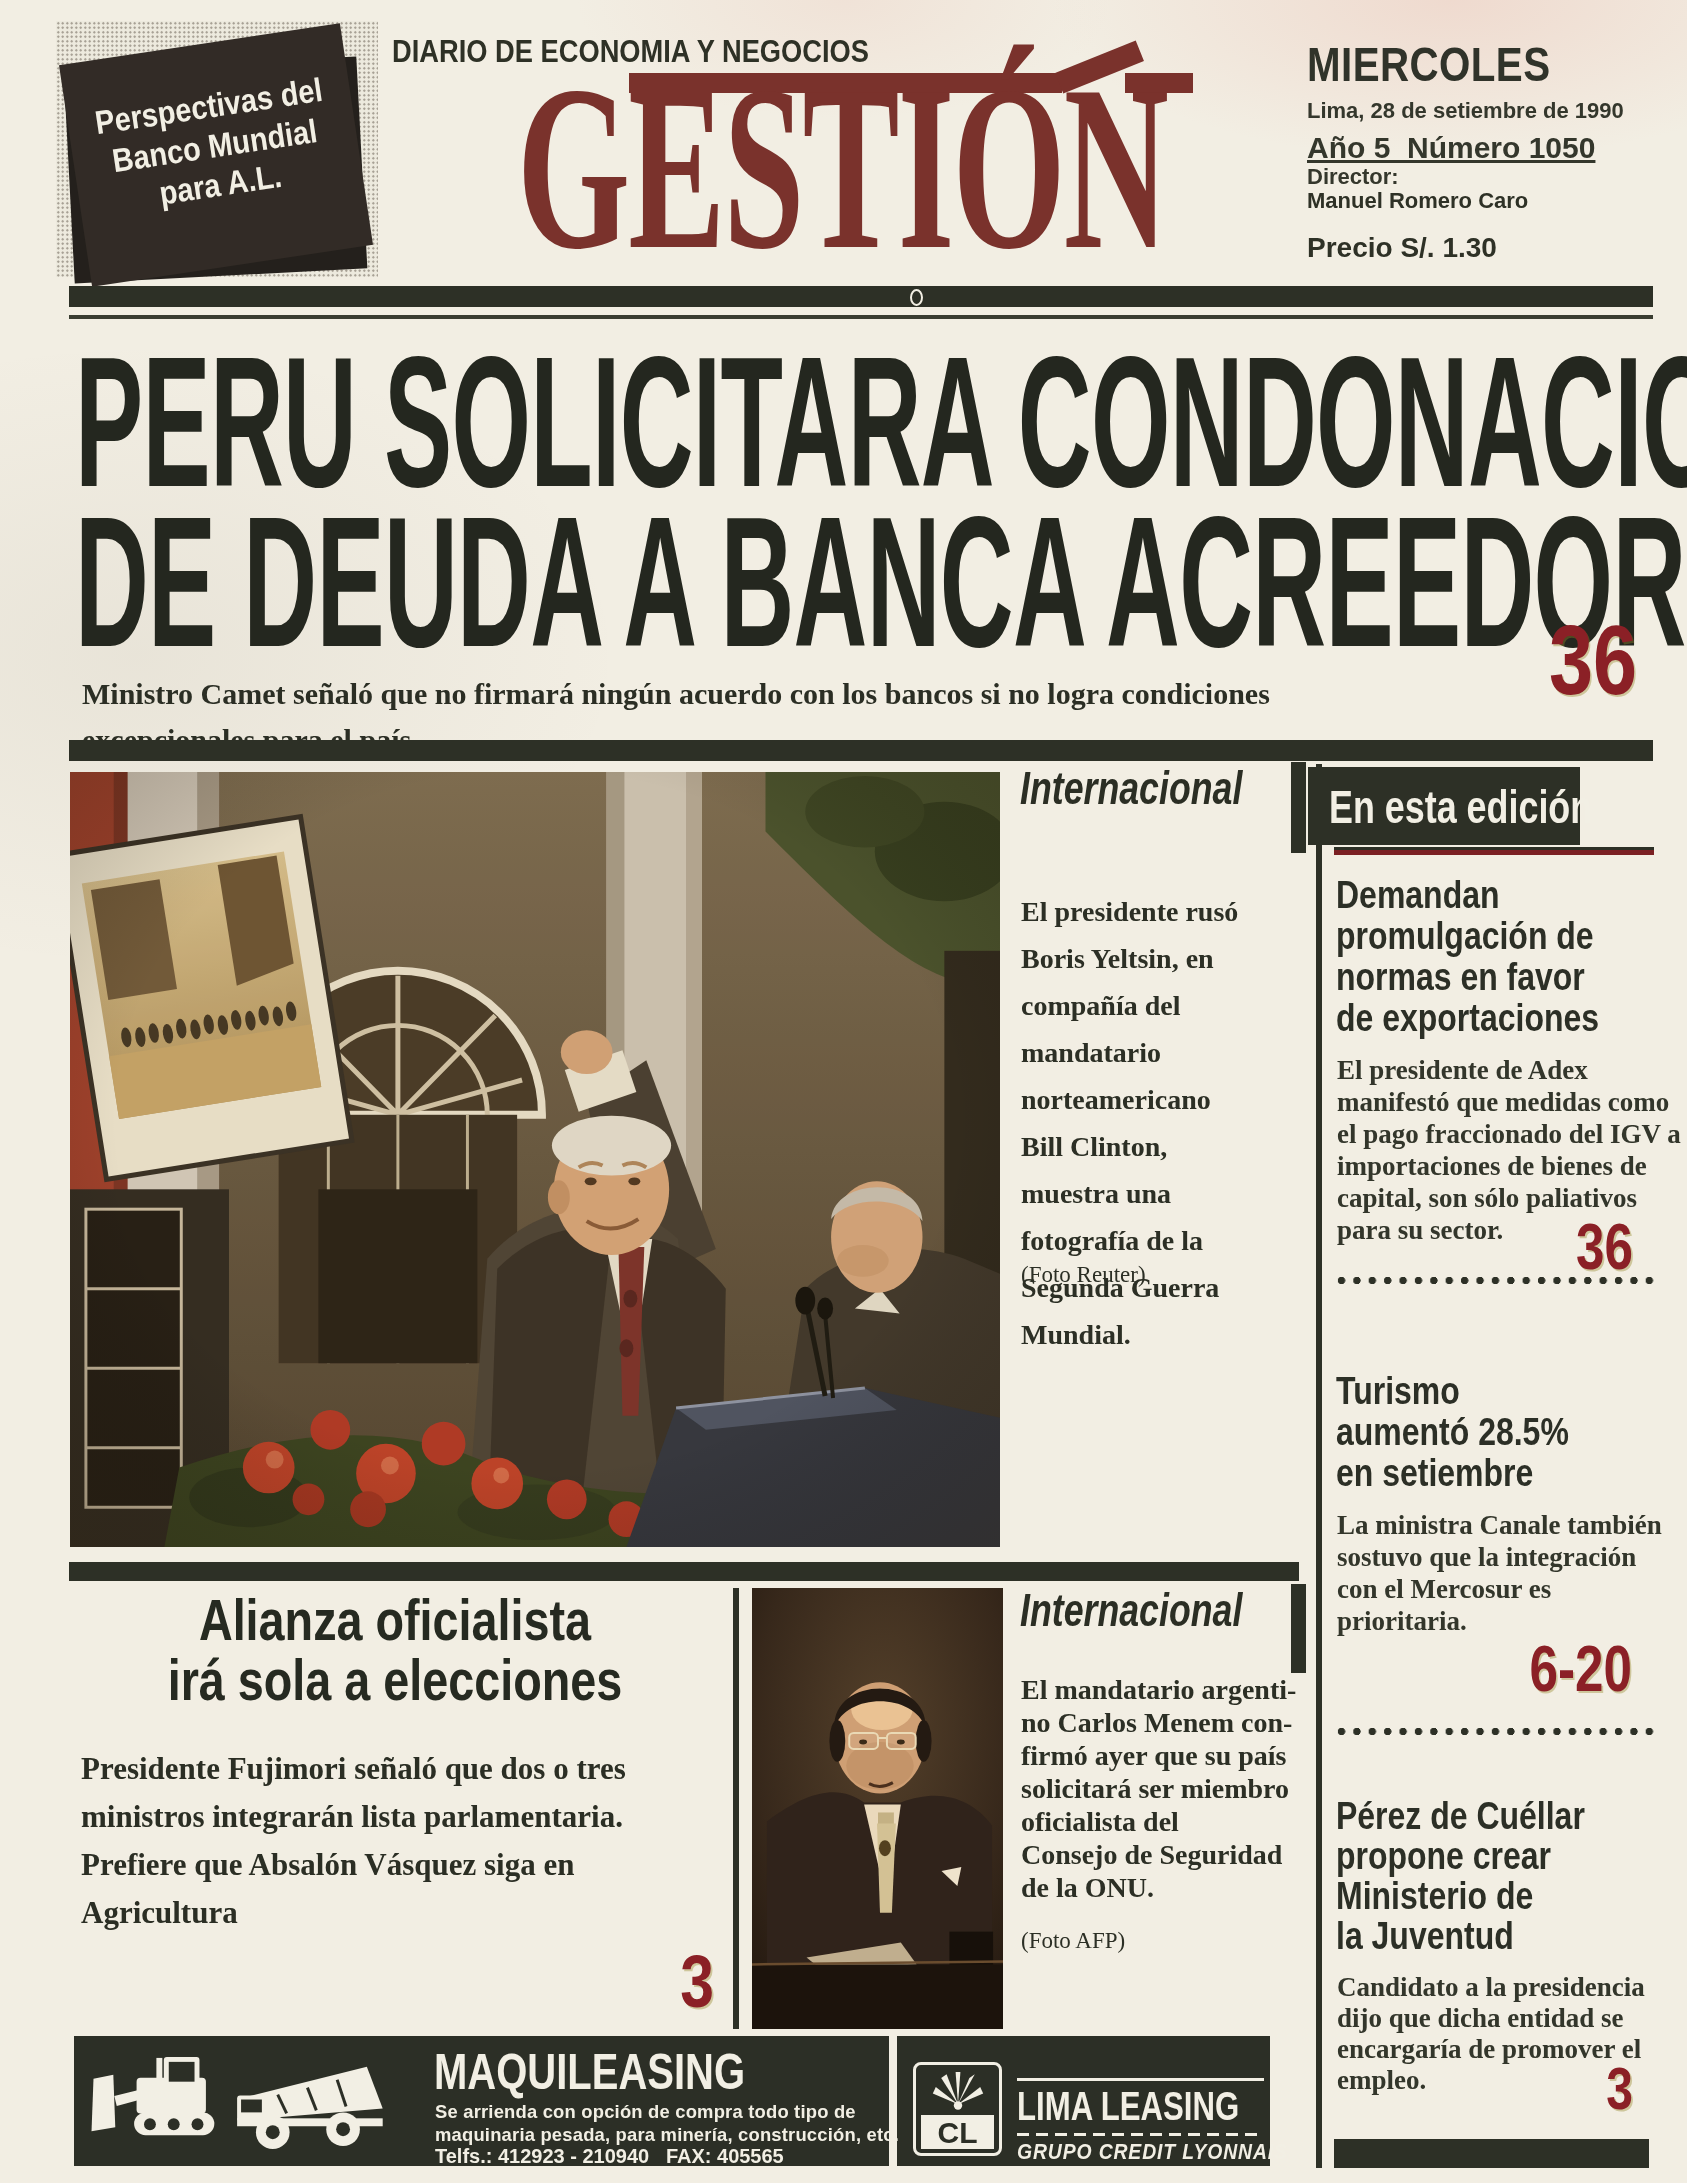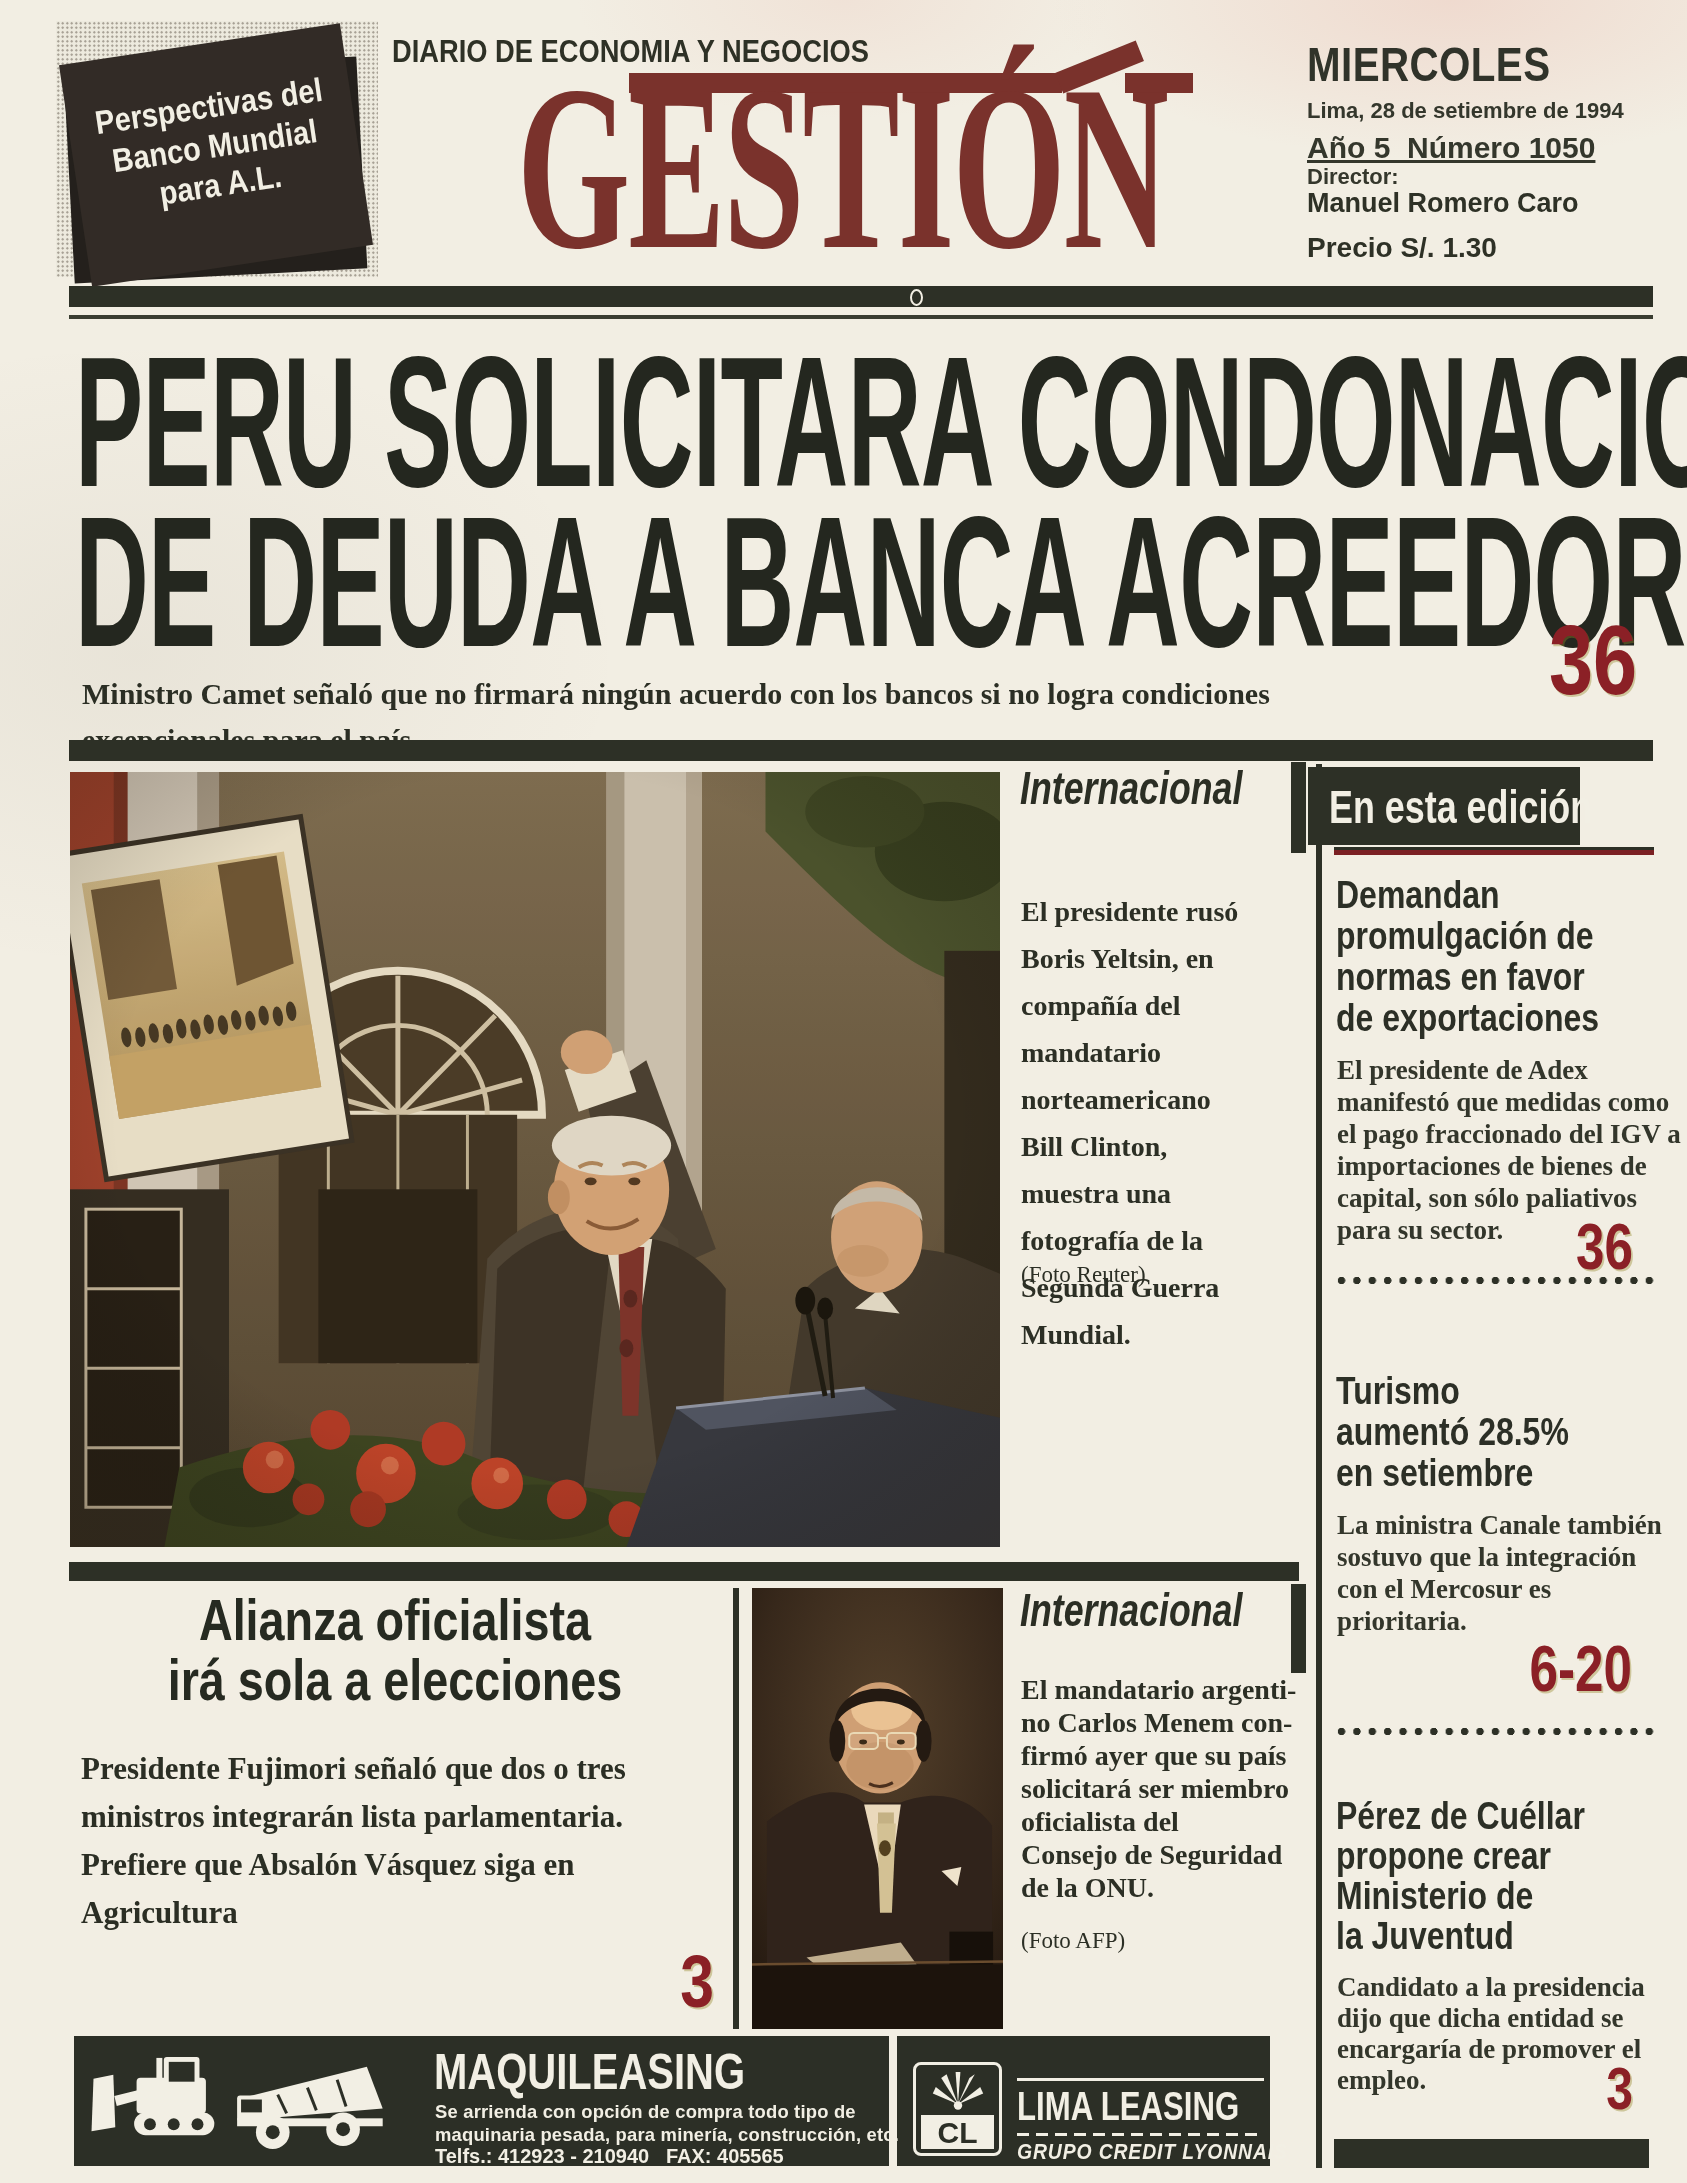--- a/index.html
+++ b/index.html
@@ -40,24 +40,24 @@
   </div>
 
   <div class="abs sans cond" style="left:392px;top:36px;width:992px;font-size:31px;letter-spacing:0;transform:scaleX(.88);color:#2e3126;">DIARIO DE ECONOMIA Y NEGOCIOS</div>
 
   <div class="abs" style="left:629px;top:73px;width:433px;height:20px;background:#7a322c;"></div>
   <div class="abs" style="left:1125px;top:73px;width:68px;height:20px;background:#7a322c;"></div>
   <div class="abs" style="left:1056px;top:56px;width:87px;height:22px;background:#7a322c;transform:rotate(-22deg);"></div>
   <div class="abs ser cond" style="left:517px;top:50px;width:1985px;font-size:231px;color:#7a322c;transform:scale(.63,1.02);letter-spacing:-3px;">GESTIÓN</div>
 
   <div class="abs sans cond" style="left:1307px;top:41px;width:595px;font-size:48px;letter-spacing:0.5px;transform:scaleX(.84);color:#30332a;">MIERCOLES</div>
-  <div class="abs sans" style="left:1307px;top:98px;font-size:22px;white-space:nowrap;color:#34372c;">Lima, 28 de setiembre de 1994</div>
+  <div class="abs sans" style="left:1307px;top:98px;font-size:22px;white-space:nowrap;color:#34372c;">Lima, 28 de setiembre de 1990</div>
   <div class="abs sans prewrap" style="left:1307px;top:131px;font-size:30px;color:#34372c;text-decoration:underline;">Año 5  Número 1050</div>
   <div class="abs sans" style="left:1307px;top:164px;font-size:22px;color:#34372c;">Director:</div>
-  <div class="abs sans" style="left:1307px;top:188px;font-size:27px;white-space:nowrap;color:#2e3126;">Manuel Romero Caro</div>
+  <div class="abs sans" style="left:1307px;top:188px;font-size:22px;white-space:nowrap;color:#2e3126;">Manuel Romero Caro</div>
   <div class="abs sans" style="left:1307px;top:232px;font-size:28px;white-space:nowrap;color:#2e3126;">Precio S/. 1.30</div>
 
   <div class="abs bar" style="left:69px;top:286px;width:1584px;height:21px;"></div>
   <div class="abs" style="left:910px;top:289px;width:9px;height:13px;border:2.5px solid #f2eee3;border-radius:50%;"></div>
   <div class="abs" style="left:69px;top:315px;width:1584px;height:4px;background:#3a3d31;"></div>
 
   <div class="abs sans cond" style="left:75px;top:329px;width:2977px;font-size:143px;letter-spacing:-1px;transform:scale(.715,1.30);color:#24271f;">PERU SOLICITARA CONDONACION</div>
   <div class="abs sans cond" style="left:75px;top:489px;width:2977px;font-size:143px;letter-spacing:-1px;transform:scale(.715,1.30);color:#24271f;">DE DEUDA A BANCA ACREEDORA</div>
 
   <div class="abs ser pre" style="left:82px;top:623px;width:1489px;font-size:30px;line-height:46px;color:#2b2e24;margin-top:48px;">Ministro Camet señaló que no firmará ningún acuerdo con los bancos si no logra condiciones

